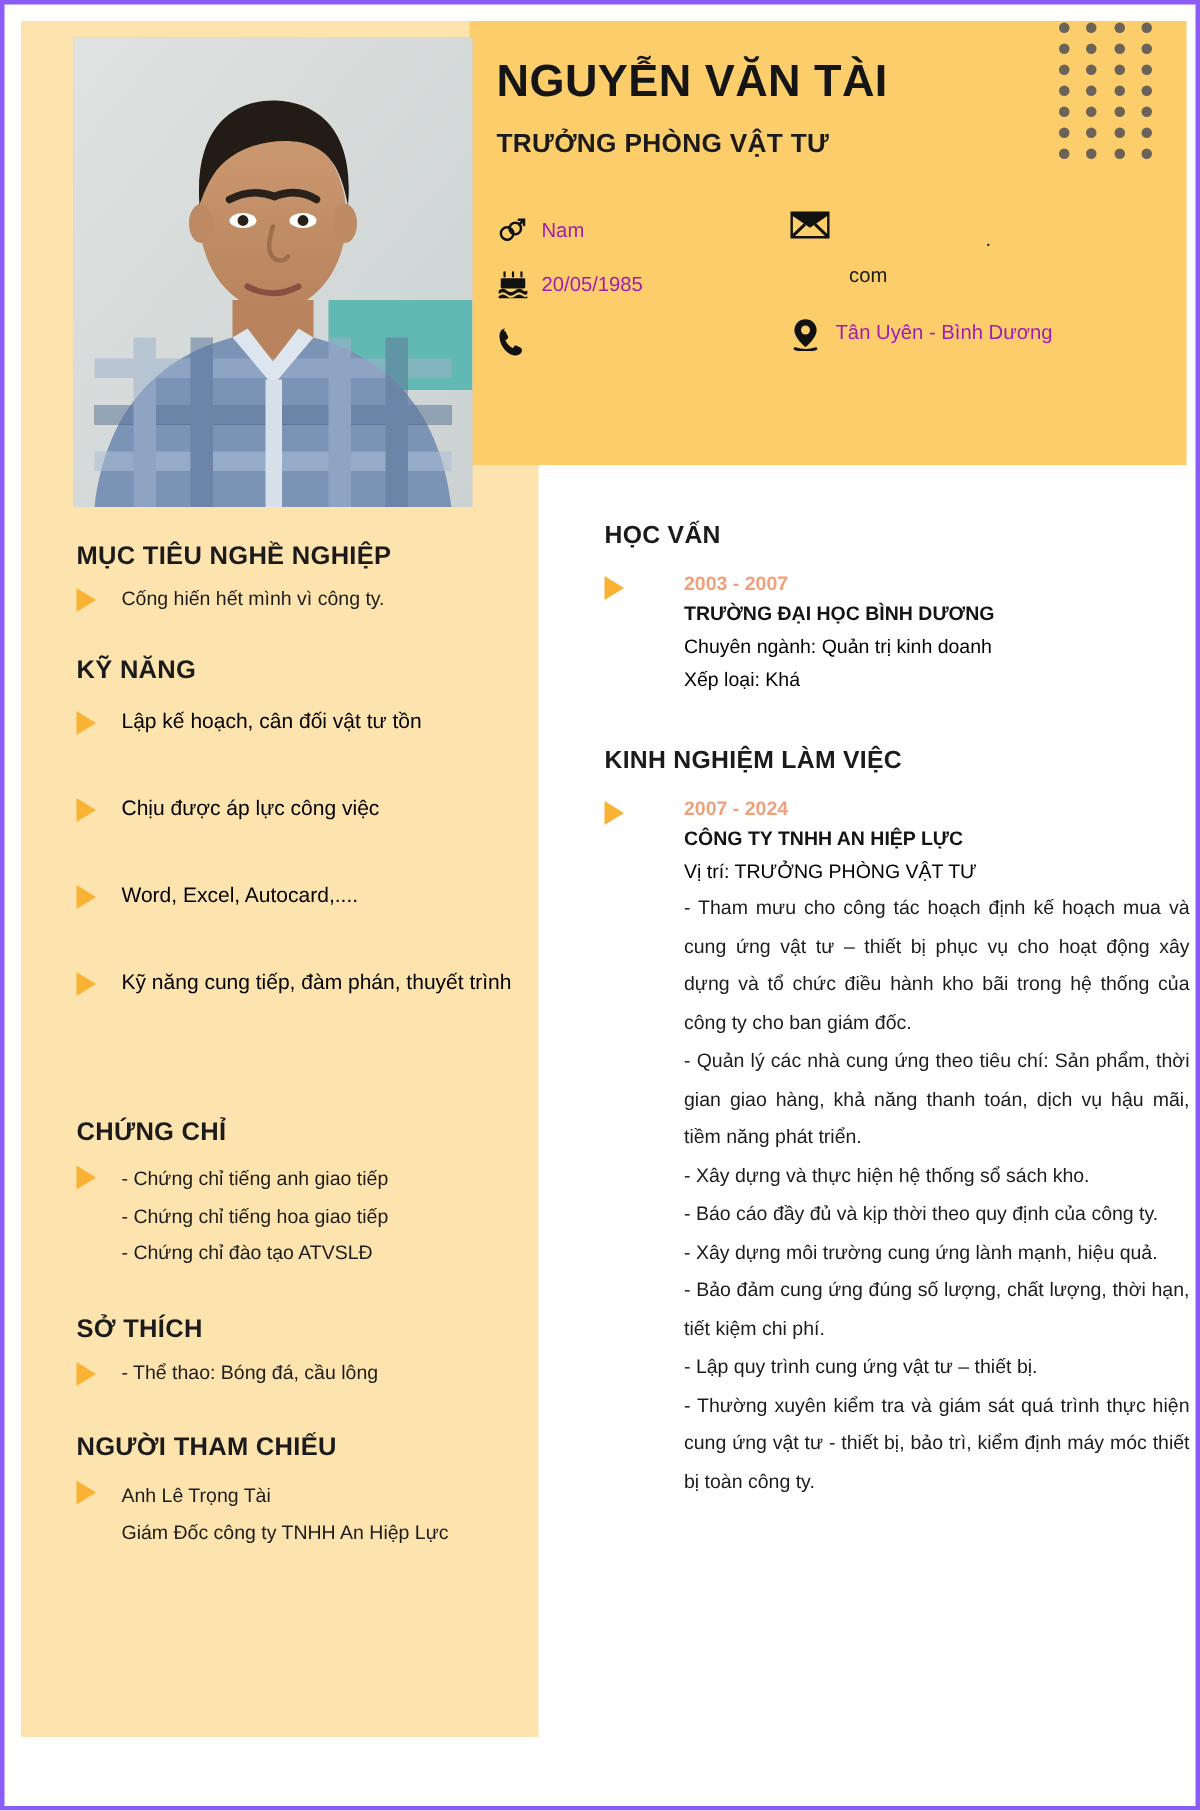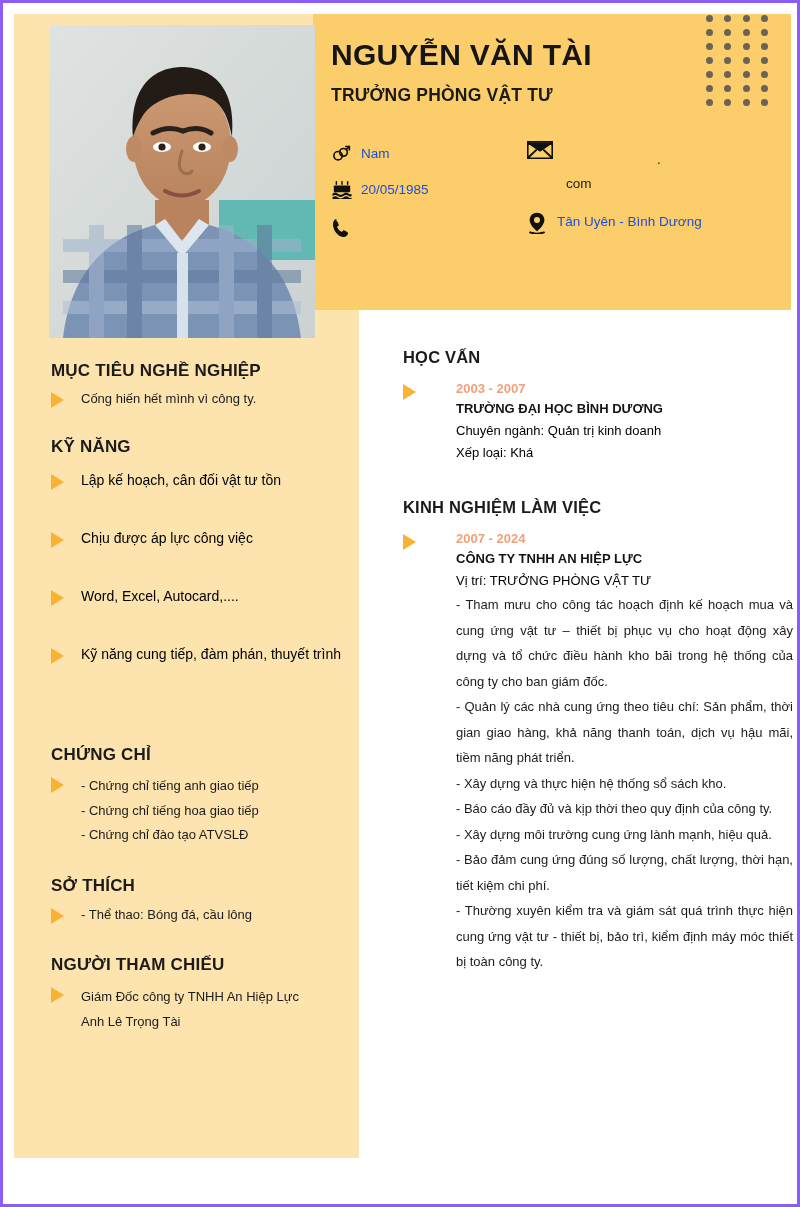--- a/index.html
+++ b/index.html
@@ -65,21 +65,21 @@
   }
 
   
   .contact{position:absolute;left:328px;top:135px;width:460px;height:115px;}
   .c-item{position:absolute;display:flex;align-items:flex-start;}
   .c-ico{
     width:30px;flex:0 0 30px;color:#111;
     display:flex;align-items:center;justify-content:flex-start;
   }
   .c-ico svg{display:block;}
-  .c-txt{font-size:13.5px;color:#1d4ed8;line-height:18px;padding-top:1px;}
+  .c-txt{font-size:13.5px;color:#a21caf;line-height:18px;padding-top:1px;}
 
   .c-gender{left:0;top:6px;}
   .c-dob   {left:0;top:42px;}
   .c-phone {left:0;top:80px;}
   .c-mail  {left:196px;top:3px;}
   .c-addr  {left:196px;top:74px;}
 
   .mail-dot{
     position:absolute;left:654px;top:149px;
     font-size:13.5px;color:#1a1a1a;
@@ -348,22 +348,22 @@
         <span class="arrow"></span>
         <span class="btxt">- Thể thao: Bóng đá, cầu lông</span>
       </div>
     </div>
 
     <div class="l-sec" style="margin-top:30px;">
       <div class="sec-title" style="margin-bottom:9px;">NGƯỜI THAM CHIẾU</div>
       <div class="ref-block">
         <span class="arrow"></span>
         <div class="ref-lines">
+          <div>Anh Lê Trọng Tài</div>
           <div>Giám Đốc công ty TNHH An Hiệp Lực</div>
-          <div>Anh Lê Trọng Tài</div>
         </div>
       </div>
     </div>
   </div>
 
   <div class="rcol">
 
     <div class="r-sec">
       <div class="sec-title right">HỌC VẤN</div>
       <div class="r-entry">
@@ -384,20 +384,21 @@
         <div class="r-body">
           <div class="r-date">2007 - 2024</div>
           <div class="r-org">CÔNG TY TNHH AN HIỆP LỰC</div>
           <div class="r-sub">Vị trí: TRƯỞNG PHÒNG VẬT TƯ</div>
           <p class="r-para">- Tham mưu cho công tác hoạch định kế hoạch mua và cung ứng vật tư – thiết bị phục vụ cho hoạt động xây dựng và tổ chức điều hành kho bãi trong hệ thống của công ty cho ban giám đốc.</p>
           <p class="r-para">- Quản lý các nhà cung ứng theo tiêu chí: Sản phẩm, thời gian giao hàng, khả năng thanh toán, dịch vụ hậu mãi, tiềm năng phát triển.</p>
           <p class="r-para nojust"> - Xây dựng và thực hiện hệ thống sổ sách kho.</p>
           <p class="r-para nojust">- Báo cáo đầy đủ và kịp thời theo quy định của công ty.</p>
           <p class="r-para nojust">- Xây dựng môi trường cung ứng lành mạnh, hiệu quả.</p>
           <p class="r-para">- Bảo đảm cung ứng đúng số lượng, chất lượng, thời hạn, tiết kiệm chi phí.</p>
+          <p class="r-para nojust">- Lập quy trình cung ứng vật tư – thiết bị.</p>
           <p class="r-para">- Thường xuyên kiểm tra và giám sát quá trình thực hiện cung ứng vật tư - thiết bị, bảo trì, kiểm định máy móc thiết bị toàn công ty.</p>
         </div>
       </div>
     </div>
 
   </div>
 
 </div>
 
 </body></html>

